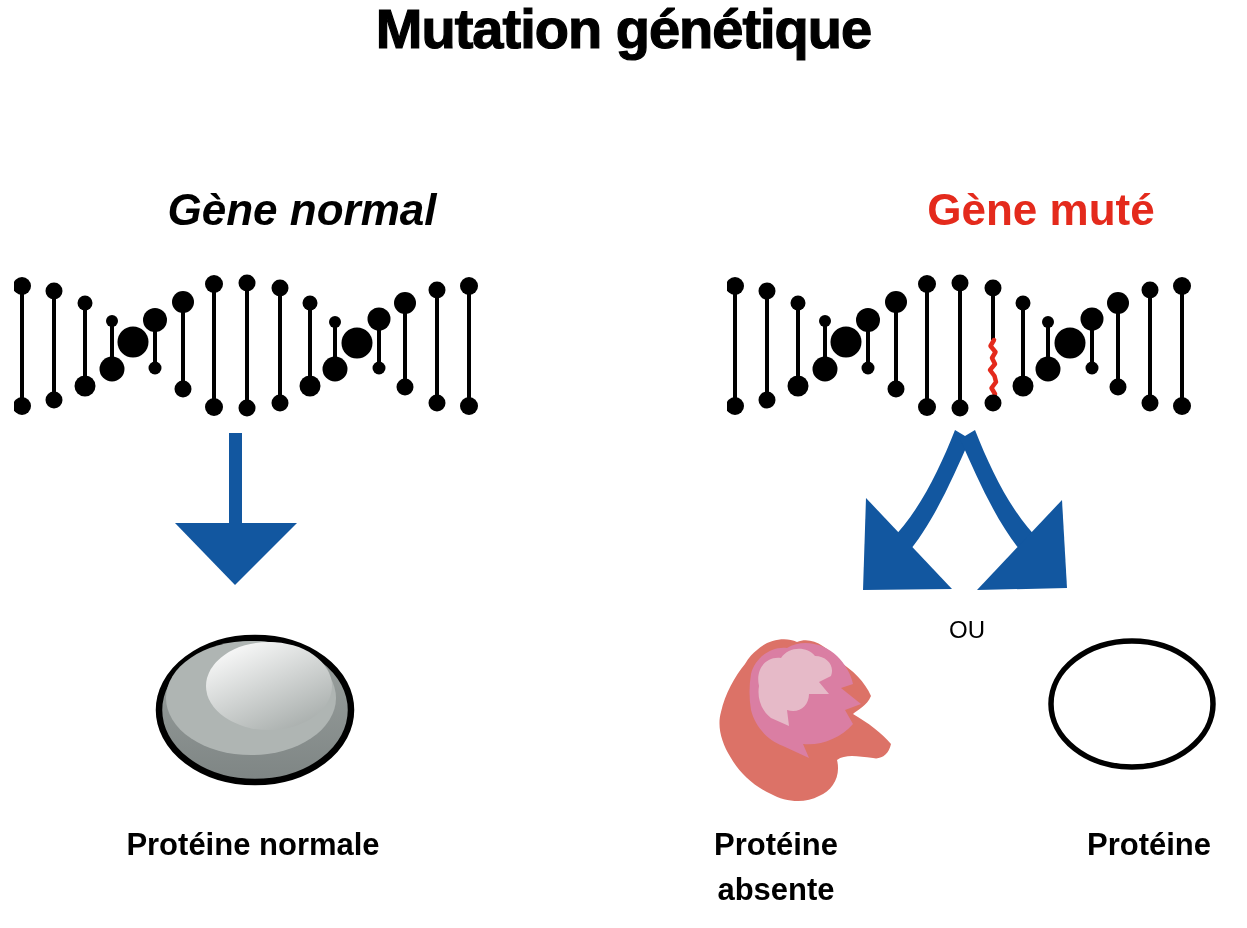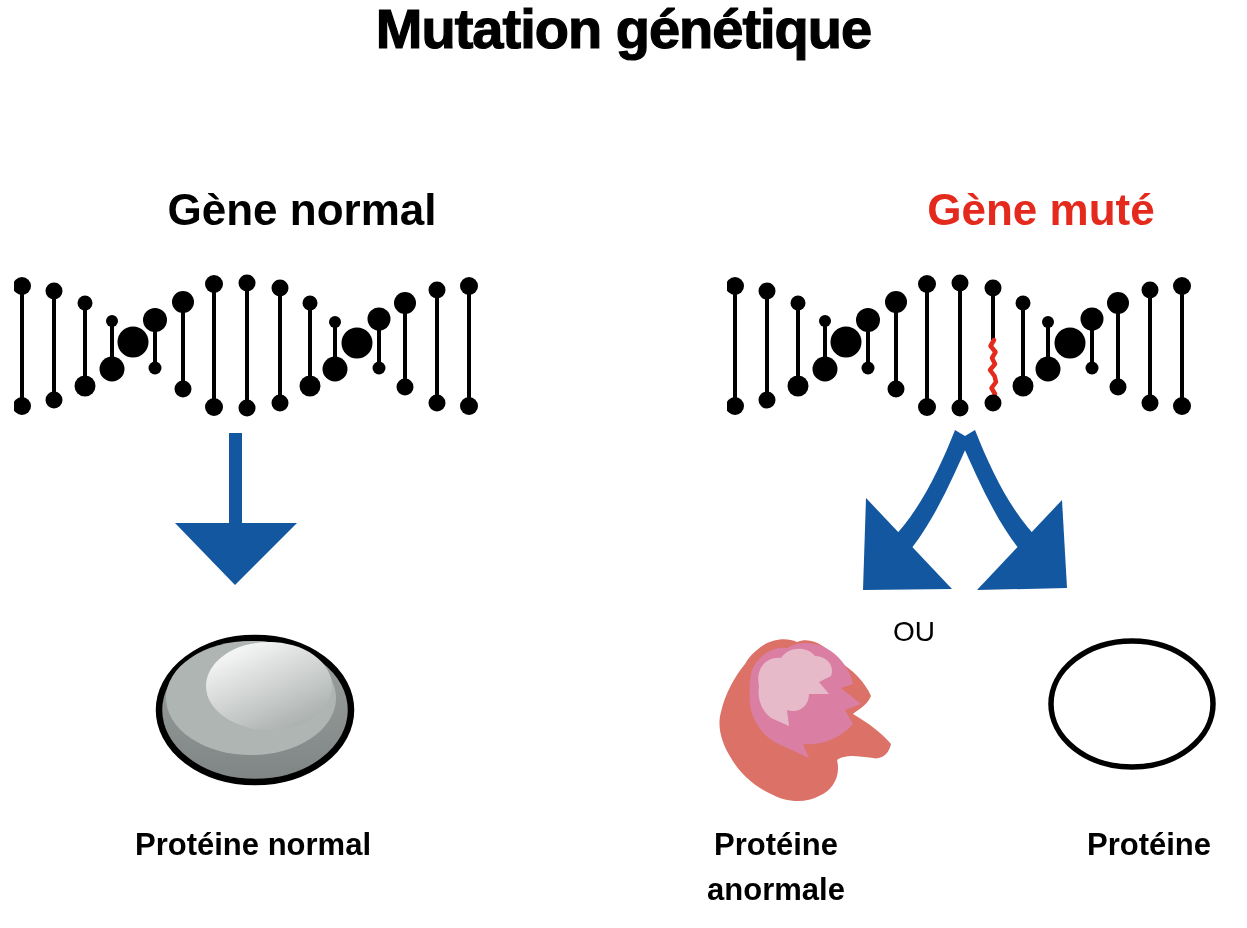--- a/index.html
+++ b/index.html
@@ -11,24 +11,24 @@
   .title{
     position:absolute;left:0;top:-4px;width:1247px;text-align:center;
     font-size:56px;font-weight:bold;letter-spacing:-1px;
     -webkit-text-stroke:1.2px #000;
   }
   .lbl{position:absolute;font-weight:bold;text-align:center;}
   .lbl-44{font-size:44px;line-height:48px;width:400px;}
   .lbl-31{font-size:31px;line-height:45px;width:400px;}
   .red{color:#E42A1C;}
   .right{text-align:right;}
-  #lbl-gene-normal{left:102px;top:186px;}
+  #lbl-gene-normal{left:102px;top:186px;font-style:italic;}
   #lbl-gene-mute{left:841px;top:186px;}
-  #lbl-ou{position:absolute;left:877px;top:616px;width:74px;text-align:center;
-          font-size:28px;font-weight:normal;}
+  #lbl-ou{position:absolute;left:930px;top:616px;width:74px;text-align:center;
+          font-size:24px;font-weight:normal;}
   #lbl-prot-normal{left:53px;top:822px;}
   #lbl-prot-anormal{left:576px;top:822px;}
   #lbl-prot-absent{left:811px;top:822px;}
 </style>
 </head>
 <body>
 
 <div id="canvas">
 
   <div class="title">Mutation génétique</div>
@@ -176,24 +176,24 @@
              C62,110 50,96 46,80 C44,68 44,56 46,44 Z" fill="#DA7EA3"></path>
     <path d="M54,56 C50,38 62,26 76,28 C84,16 102,16 110,26 C122,26 130,36 126,46
              L114,52 L124,64 L104,64 C104,76 94,84 82,80 L84,96 L66,88
              C56,80 52,68 54,56 Z" fill="#E6BAC8"></path>
   </svg>
 
   <svg class="abs" width="185" height="145" viewBox="0 0 185 145" style="left:1040px;top:633px;">
     <ellipse cx="92" cy="71" rx="81" ry="63" fill="#ffffff" stroke="#000" stroke-width="5.5"></ellipse>
   </svg>
 
-  <div class="lbl lbl-31" id="lbl-prot-normal">Protéine normal</div>
+  <div class="lbl lbl-31" id="lbl-prot-normal">Protéine normale</div>
 
   <div class="lbl lbl-31" id="lbl-prot-anormal">
     <div>Protéine</div>
-    <div>anormale</div>
+    <div>absente</div>
   </div>
 
   <div class="lbl lbl-31 right" id="lbl-prot-absent">
     <div>Protéine</div>
   </div>
 
 </div>
 
 </body></html>

